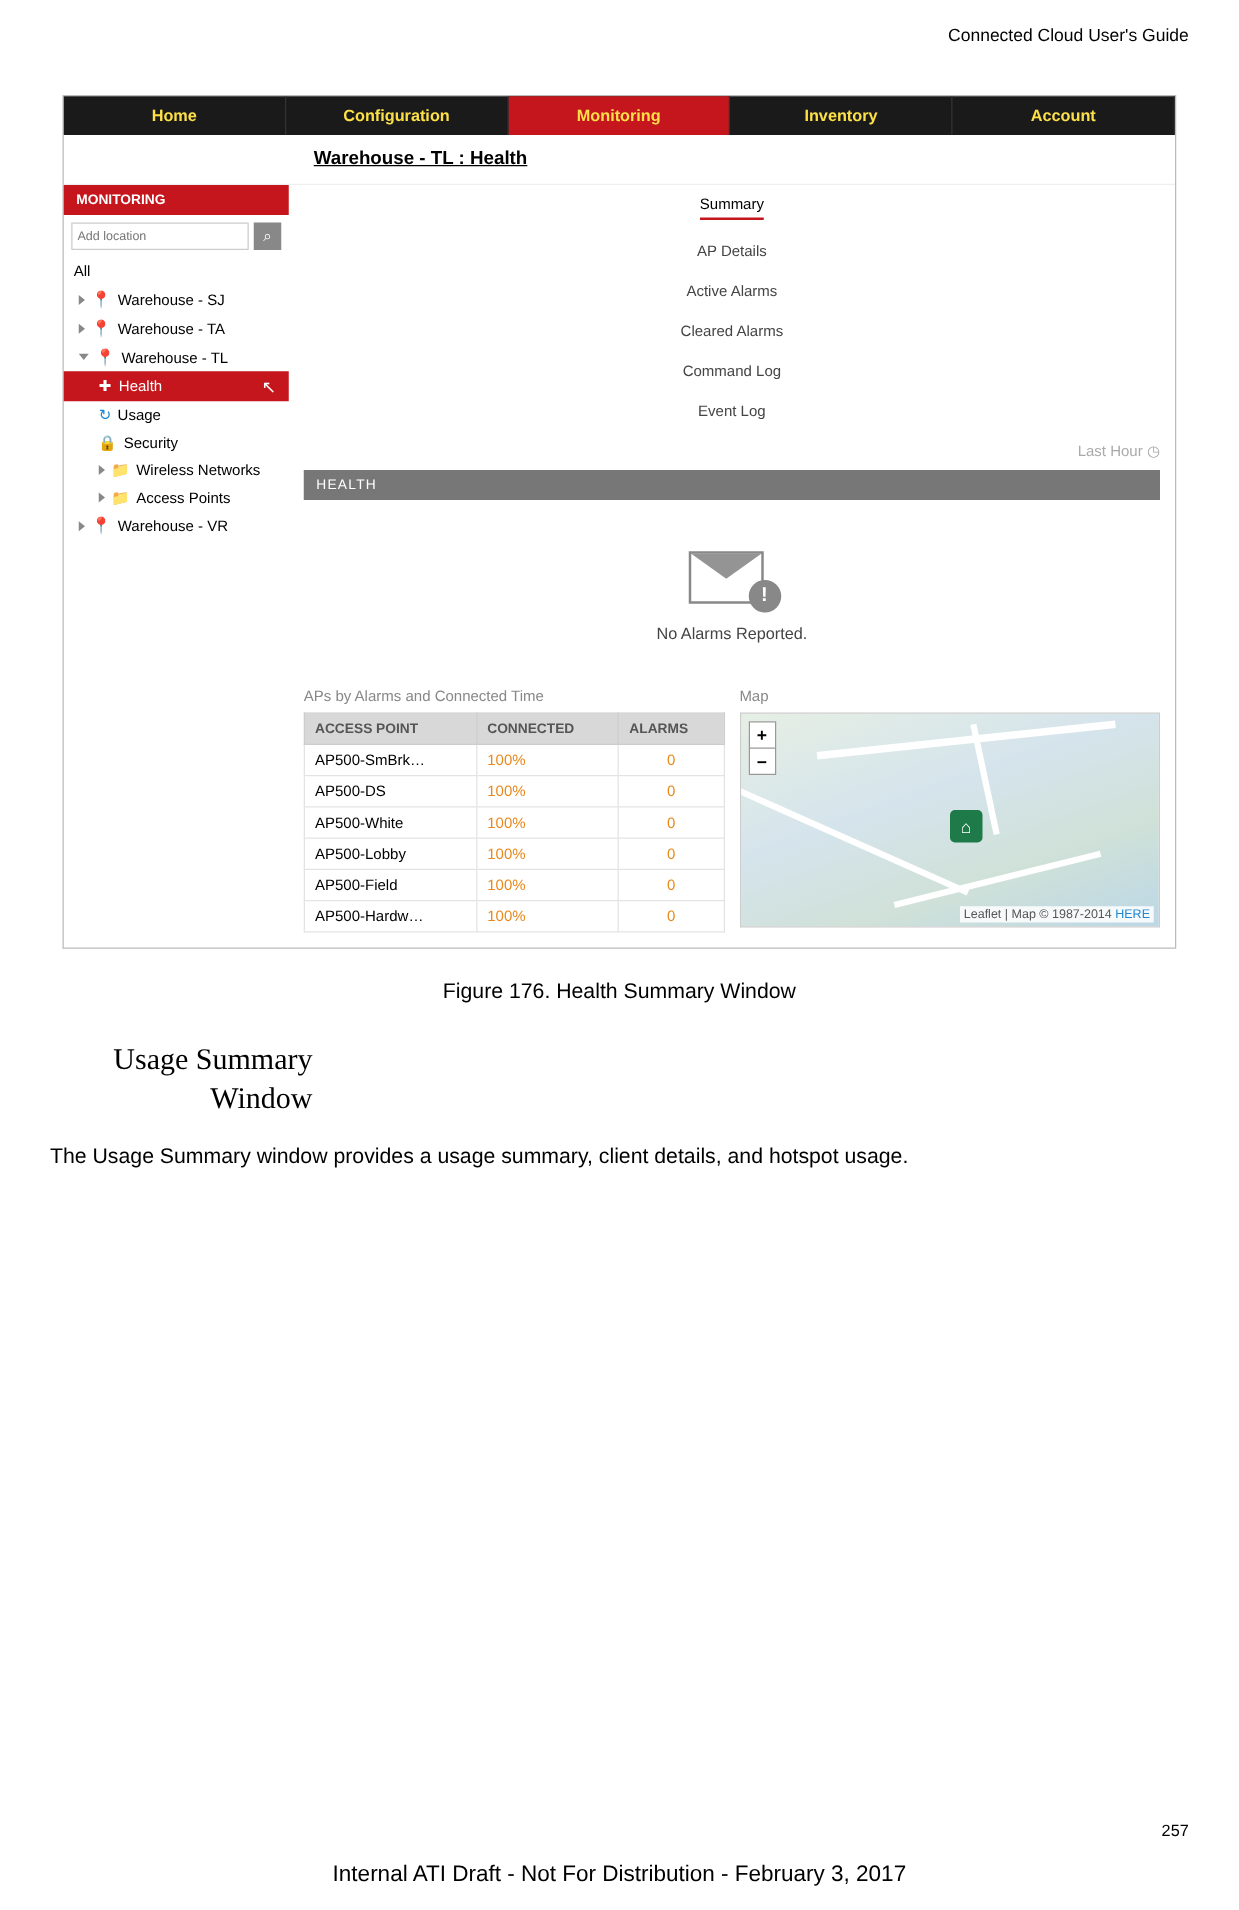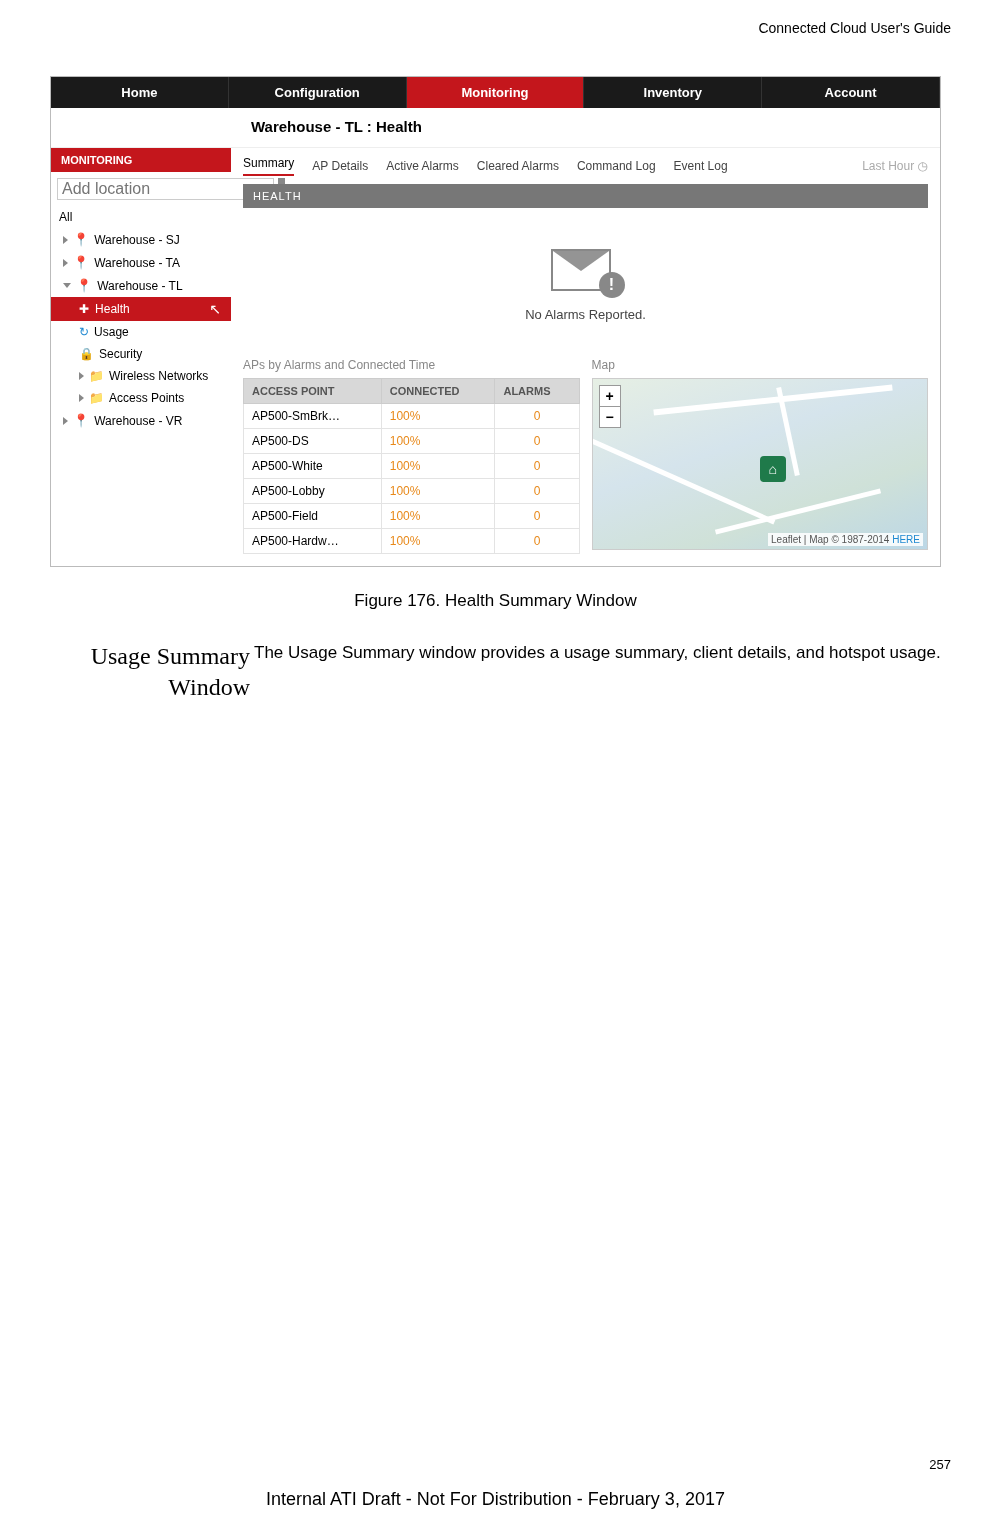--- a/index.html
+++ b/index.html
@@ -1,42 +1,42 @@
 <!DOCTYPE html>
 <html><head>
 <meta charset="utf-8">
 <style>
   body { margin:0; font-family: Arial, Helvetica, sans-serif; background:#fff; color:#000; width:991px; }
   .page { padding:20px 40px 20px 40px; box-sizing:border-box; min-height:1528px; position:relative; }
   .header-guide { text-align:right; font-size:14px; margin-bottom:40px; }
   .screenshot { border:1px solid #bbb; background:#fff; margin:0 10px 20px 10px; }
   .topnav { display:flex; background:#1a1a1a; }
-  .topnav div { flex:1; text-align:center; color:#ffffff; font-weight:bold; font-size:13px; padding:8px 0; border-right:1px solid #333; }
+  .topnav div { flex:1; text-align:center; color:#fde047; font-weight:bold; font-size:13px; padding:8px 0; border-right:1px solid #333; }
   .topnav .active { background:#c4161c; }
-  .breadcrumb { font-weight:bold; font-size:15px; padding:10px 0 12px 200px; border-bottom:1px solid #eee; }
+  .breadcrumb { font-weight:bold; font-size:15px; padding:10px 0 12px 200px; border-bottom:1px solid #eee;text-decoration:underline; }
   .body-area { display:flex; }
   .sidebar { width:180px; }
   .monitoring-label { background:#c4161c; color:#fff; font-size:11px; font-weight:bold; padding:6px 10px; }
   .search-row { display:flex; padding:6px; gap:4px; }
-  .search-input { flex:1; border:1px solid #ccc; height:20px; font-size:16px; padding:0 4px; color:#bbb; }
+  .search-input { flex:1; border:1px solid #ccc; height:20px; font-size:10px; padding:0 4px; color:#bbb; }
   .search-btn { width:22px; height:22px; background:#888; color:#fff; display:flex; align-items:center; justify-content:center; font-size:12px; }
   .tree { font-size:12px; }
   .tree-item { padding:4px 8px; display:flex; align-items:center; gap:5px; }
   .tree-item.lv1 { padding-left:12px; }
   .tree-item.lv2 { padding-left:28px; }
   .caret { display:inline-block; width:0; height:0; border-top:4px solid transparent; border-bottom:4px solid transparent; border-left:5px solid #888; }
   .caret.down { border-left:4px solid transparent; border-right:4px solid transparent; border-top:5px solid #888; border-bottom:none; width:0; height:0; }
   .pin-icon { color:#1e88d0; font-size:13px; }
   .sub-icon { font-size:12px; }
   .sub-icon.blue { color:#1e88d0; }
   .sub-icon.dblue { color:#2a6fb0; }
   .health-row { background:#c4161c; color:#fff; padding:5px 10px 5px 28px; display:flex; align-items:center; gap:6px; font-size:12px; position:relative; }
   .health-row .cursor { position:absolute; right:10px; top:4px; font-size:14px; }
   .main { flex:1; padding:0 12px 12px 12px; }
-  .subtabs { display:flex; align-items:center; padding:8px 0; font-size:12px; color:#444; gap:18px; }
+  .subtabs { display:flex; align-items:center; padding:8px 0; font-size:12px; color:#444; gap:18px;flex-direction:column; }
   .subtabs .sel { color:#000; border-bottom:2px solid #c4161c; padding-bottom:4px; }
   .subtabs .last { margin-left:auto; color:#aaa; }
   .health-bar { background:#777; color:#fff; font-size:11px; padding:6px 10px; letter-spacing:1px; }
   .no-alarms { text-align:center; padding:36px 0 30px 0; color:#444; font-size:13px; }
   .mail-icon { display:inline-block; width:70px; height:50px; position:relative; margin-bottom:10px; }
   .mail-icon .env { position:absolute; left:0; top:5px; width:56px; height:38px; border:2px solid #888; }
   .mail-icon .env::before { content:""; position:absolute; left:0; top:0; width:0; height:0; border-left:28px solid transparent; border-right:28px solid transparent; border-top:20px solid #888; opacity:.9; }
   .mail-icon .badge { position:absolute; right:-4px; bottom:-4px; width:26px; height:26px; border-radius:50%; background:#888; color:#fff; display:flex; align-items:center; justify-content:center; font-weight:bold; font-size:16px; }
   .lower { display:flex; gap:12px; }
   .aps { flex:1; }
@@ -53,21 +53,21 @@
   .map .zoom div:last-child { border-bottom:none; }
   .map .marker { position:absolute; left:50%; top:45%; width:26px; height:26px; background:#1f7a4a; border-radius:4px; display:flex; align-items:center; justify-content:center; color:#fff; font-size:14px; }
   .map .road { position:absolute; background:#fff; }
   .r1 { width:240px; height:6px; top:18px; left:60px; transform:rotate(-6deg); }
   .r2 { width:200px; height:5px; top:100px; left:-10px; transform:rotate(24deg); }
   .r3 { width:170px; height:5px; top:130px; left:120px; transform:rotate(-14deg); }
   .r4 { width:90px; height:5px; top:50px; left:150px; transform:rotate(78deg); }
   .map .attr { position:absolute; right:4px; bottom:3px; background:rgba(255,255,255,.85); font-size:10px; padding:1px 3px; color:#555; }
   .map .attr a { color:#1e88d0; text-decoration:none; }
   .figure-cap { text-align:center; font-size:17px; margin:24px 0 30px 0; }
-  .section { display:flex; gap:4px; margin-top:10px; }
+  .section { display:flex; gap:18px; margin-top:10px;flex-direction:column; }
   .section-title { font-family: Georgia, "Times New Roman", serif; font-size:24px; text-align:right; width:210px; line-height:1.3; }
   .section-body { flex:1; font-size:17px; line-height:1.45; }
   .page-num { text-align:right; font-size:13px; position:absolute; bottom:56px; right:40px; }
   .footer-draft { text-align:center; font-size:18px; position:absolute; bottom:18px; left:0; right:0; }
 </style>
 </head>
 <body>
 
 <div class="page">
   <div class="header-guide">Connected Cloud User's Guide</div>

